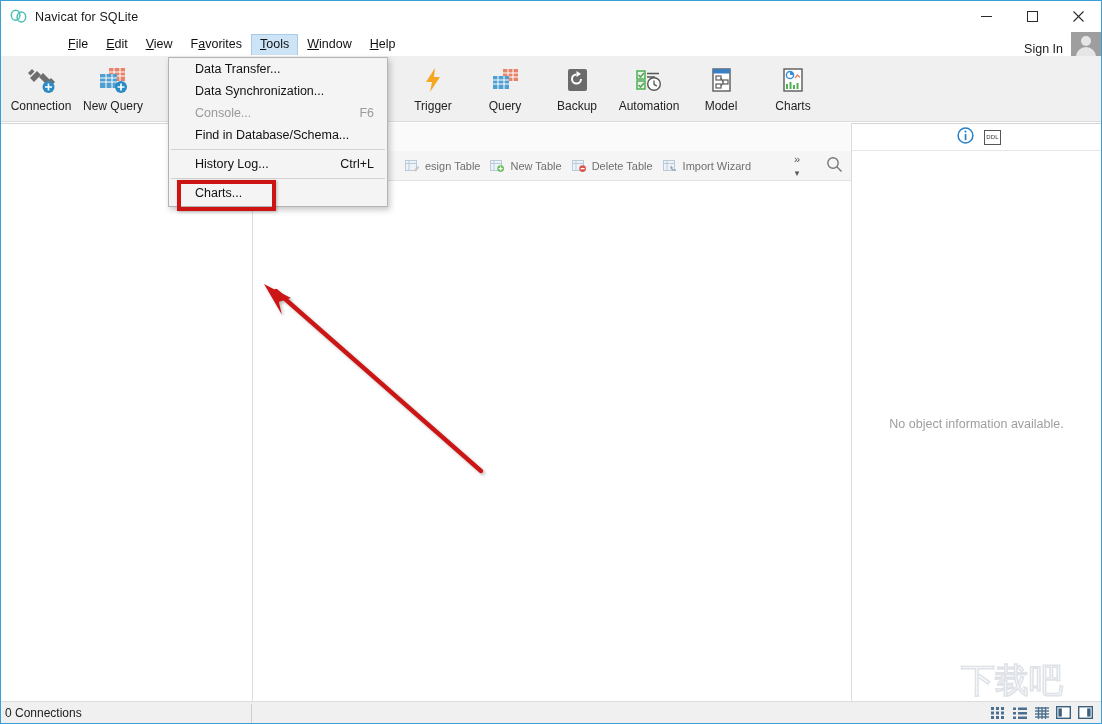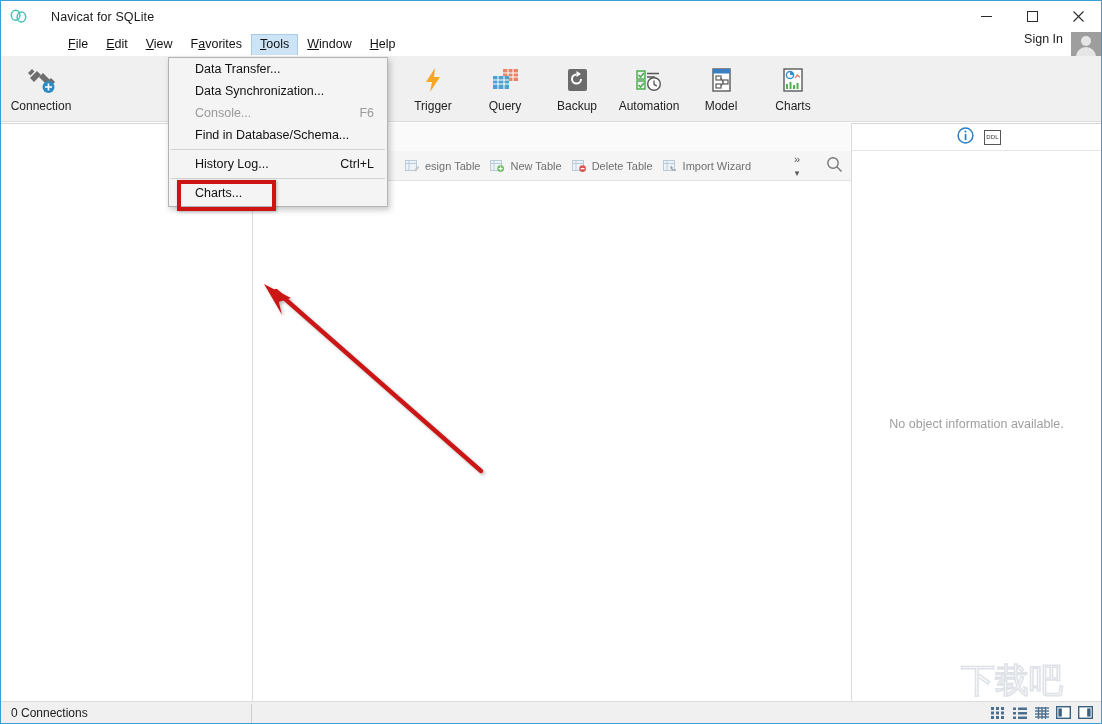--- a/index.html
+++ b/index.html
@@ -16,21 +16,21 @@
     border: 1px solid #3a9fd8;
     background: #ffffff;
     overflow: hidden;
   }
 
   
   .titlebar {
     position: absolute; left: 0; top: 0;
     width: 1100px; height: 31px;
     background: #ffffff;
-    display: flex; align-items: center; gap: 16px;
+    display: flex; align-items: center;
   }
   .title-icon {
     margin-left: 9px; margin-right: 8px;
     width: 17px; height: 17px;
     display: inline-block;
   }
   .title-text {
     font-size: 12.5px; color: #1a1a1a;
     letter-spacing: .1px;
   }
@@ -62,21 +62,21 @@
   }
   .menu-item u { text-decoration: underline; }
   .menu-item.active {
     background: #cde4f7;
     border: 1px solid #a9cbe8;
     border-bottom: none;
     padding: 2px 8px 4px 8px;
   }
   .signin-wrap {
     position: absolute; right: 0; top: 31px;
-    height: 24px; display: flex; align-items: flex-start;
+    height: 24px; display: flex; align-items: flex-end;
   }
   .signin-text { font-size: 12.5px; color: #1a1a1a; margin-right: 8px; }
   .avatar {
     width: 30px; height: 24px;
     background: #9e9e9e;
     position: relative; overflow: hidden;
     margin-right: 0px;
   }
   .avatar .head {
     position: absolute; left: 50%; top: 4px;
@@ -243,21 +243,21 @@
   
   .statusbar {
     position: absolute; left: 0; bottom: 0;
     width: 1100px; height: 22px;
     background: #f0f0f0;
     border-top: 1px solid #dcdcdc;
     display: flex; align-items: center;
   }
   .status-text {
     font-size: 12px; color: #1b1b1b;
-    margin-left: 10px;
+    margin-left: 4px;
   }
   .status-div {
     position: absolute; left: 250px; top: 2px;
     width: 1px; height: 19px; background: #cfcfcf;
   }
   .view-toggles {
     position: absolute; right: 6px; top: 2px;
     display: flex; align-items: center; gap: 3px;
   }
   .vt {
@@ -328,20 +328,43 @@
               <path d="M6 13 L13 6 L17 10 L10 17 Z"></path>
               <path d="M4 8 L8 4 L10.5 6.5 L6.5 10.5 Z"></path>
               <path d="M19 8 L26 15 L22 19 L15 12 Z"></path>
               <path d="M27 13 L31 17 L28.5 19.5 L24.5 15.5 Z"></path>
             </g>
             <circle cx="24.5" cy="22" r="6" fill="#2a8bc4"></circle>
             <path d="M24.5 18.5 v7 M21 22 h7" stroke="#fff" stroke-width="1.7"></path>
           </svg>
         </span>
         <span class="tb-label">Connection</span>
+      </div>
+      <div class="tb-btn">
+        <span class="tb-ico">
+          <svg width="34" height="30" viewBox="0 0 34 30">
+            <rect x="13" y="3" width="16" height="13" fill="#e8836a"></rect>
+            <g stroke="#fff" stroke-width="1">
+                <line x1="13" y1="7" x2="29" y2="7"></line>
+                <line x1="13" y1="11" x2="29" y2="11"></line>
+                <line x1="18" y1="3" x2="18" y2="16"></line>
+                <line x1="24" y1="3" x2="24" y2="16"></line>
+              </g>
+            <rect x="4" y="9" width="17" height="14" fill="#4f9fd0"></rect>
+            <g stroke="#fff" stroke-width="1">
+                <line x1="4" y1="13" x2="21" y2="13"></line>
+                <line x1="4" y1="17" x2="21" y2="17"></line>
+                <line x1="10" y1="9" x2="10" y2="23"></line>
+                <line x1="16" y1="9" x2="16" y2="23"></line>
+              </g>
+            <circle cx="25" cy="22" r="6" fill="#2a8bc4"></circle>
+            <path d="M25 18.5 v7 M21.5 22 h7" stroke="#fff" stroke-width="1.7"></path>
+          </svg>
+        </span>
+        <span class="tb-label">New Query</span>
       </div>
     </div>
 
     <div class="tb-sep" style="left:167px;"></div>
 
     <div class="tb-group" style="left:396px;">
 
       <div class="tb-btn">
         <span class="tb-ico">
           <svg width="30" height="30" viewBox="0 0 30 30">

